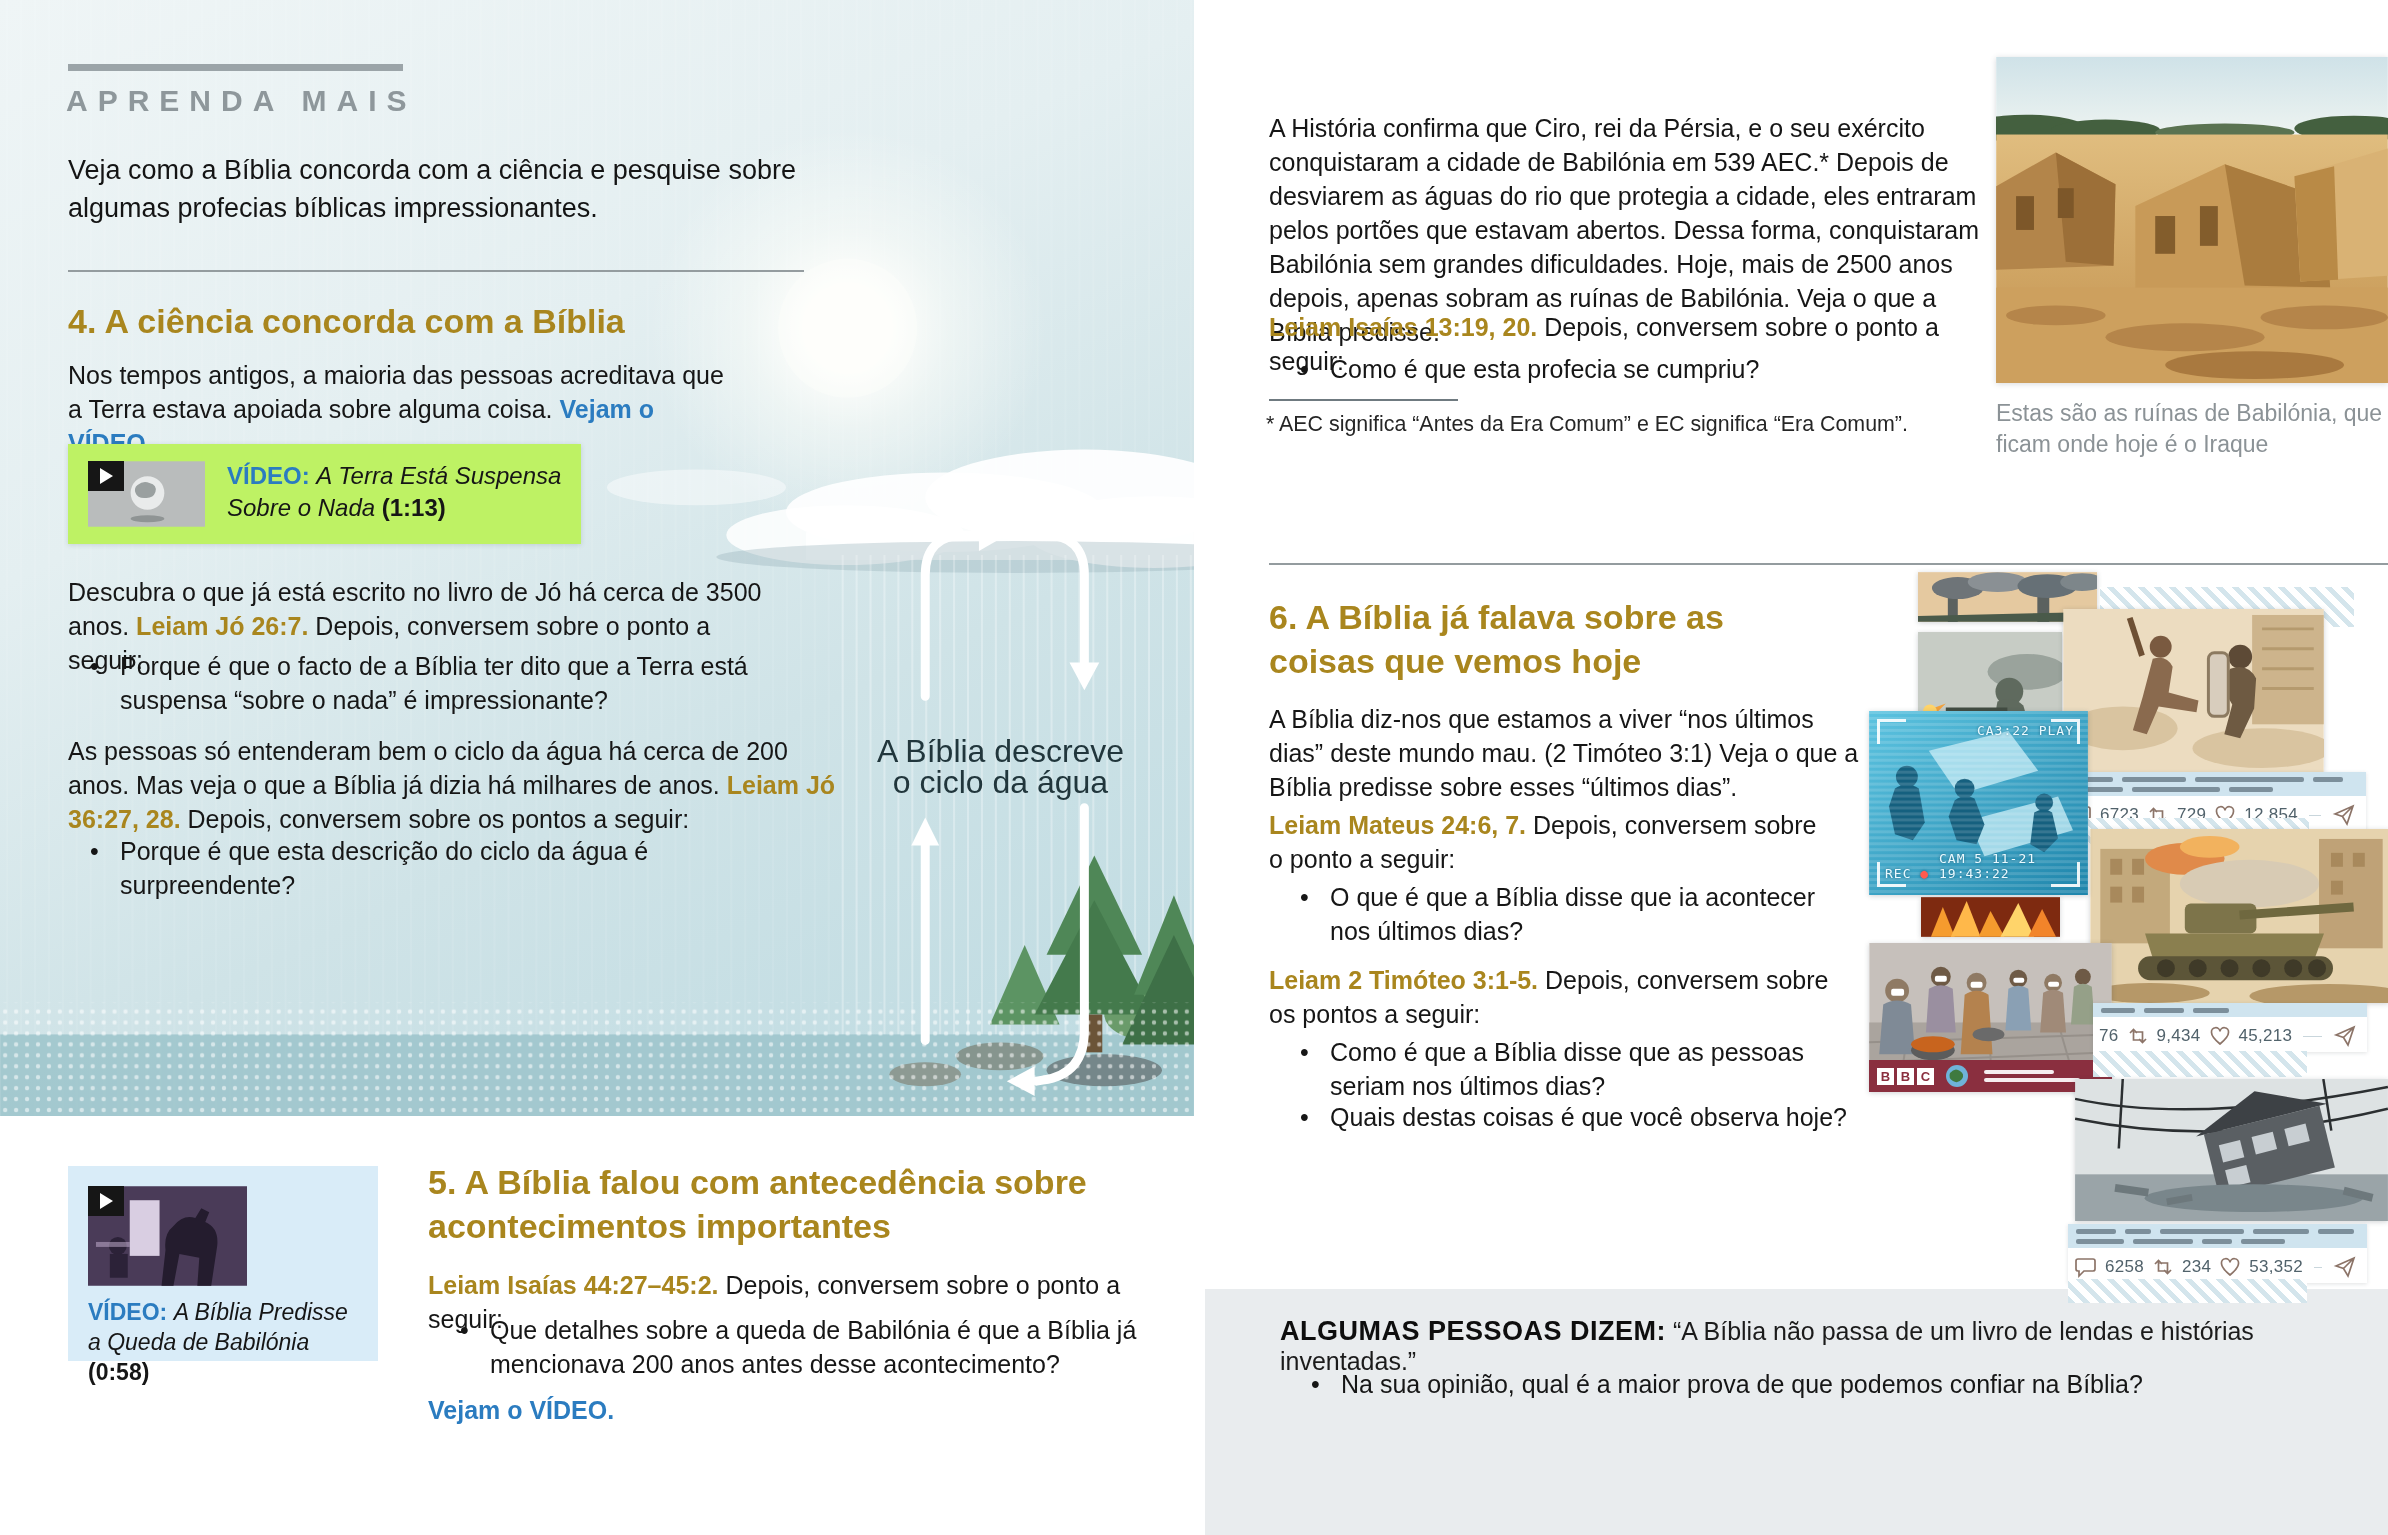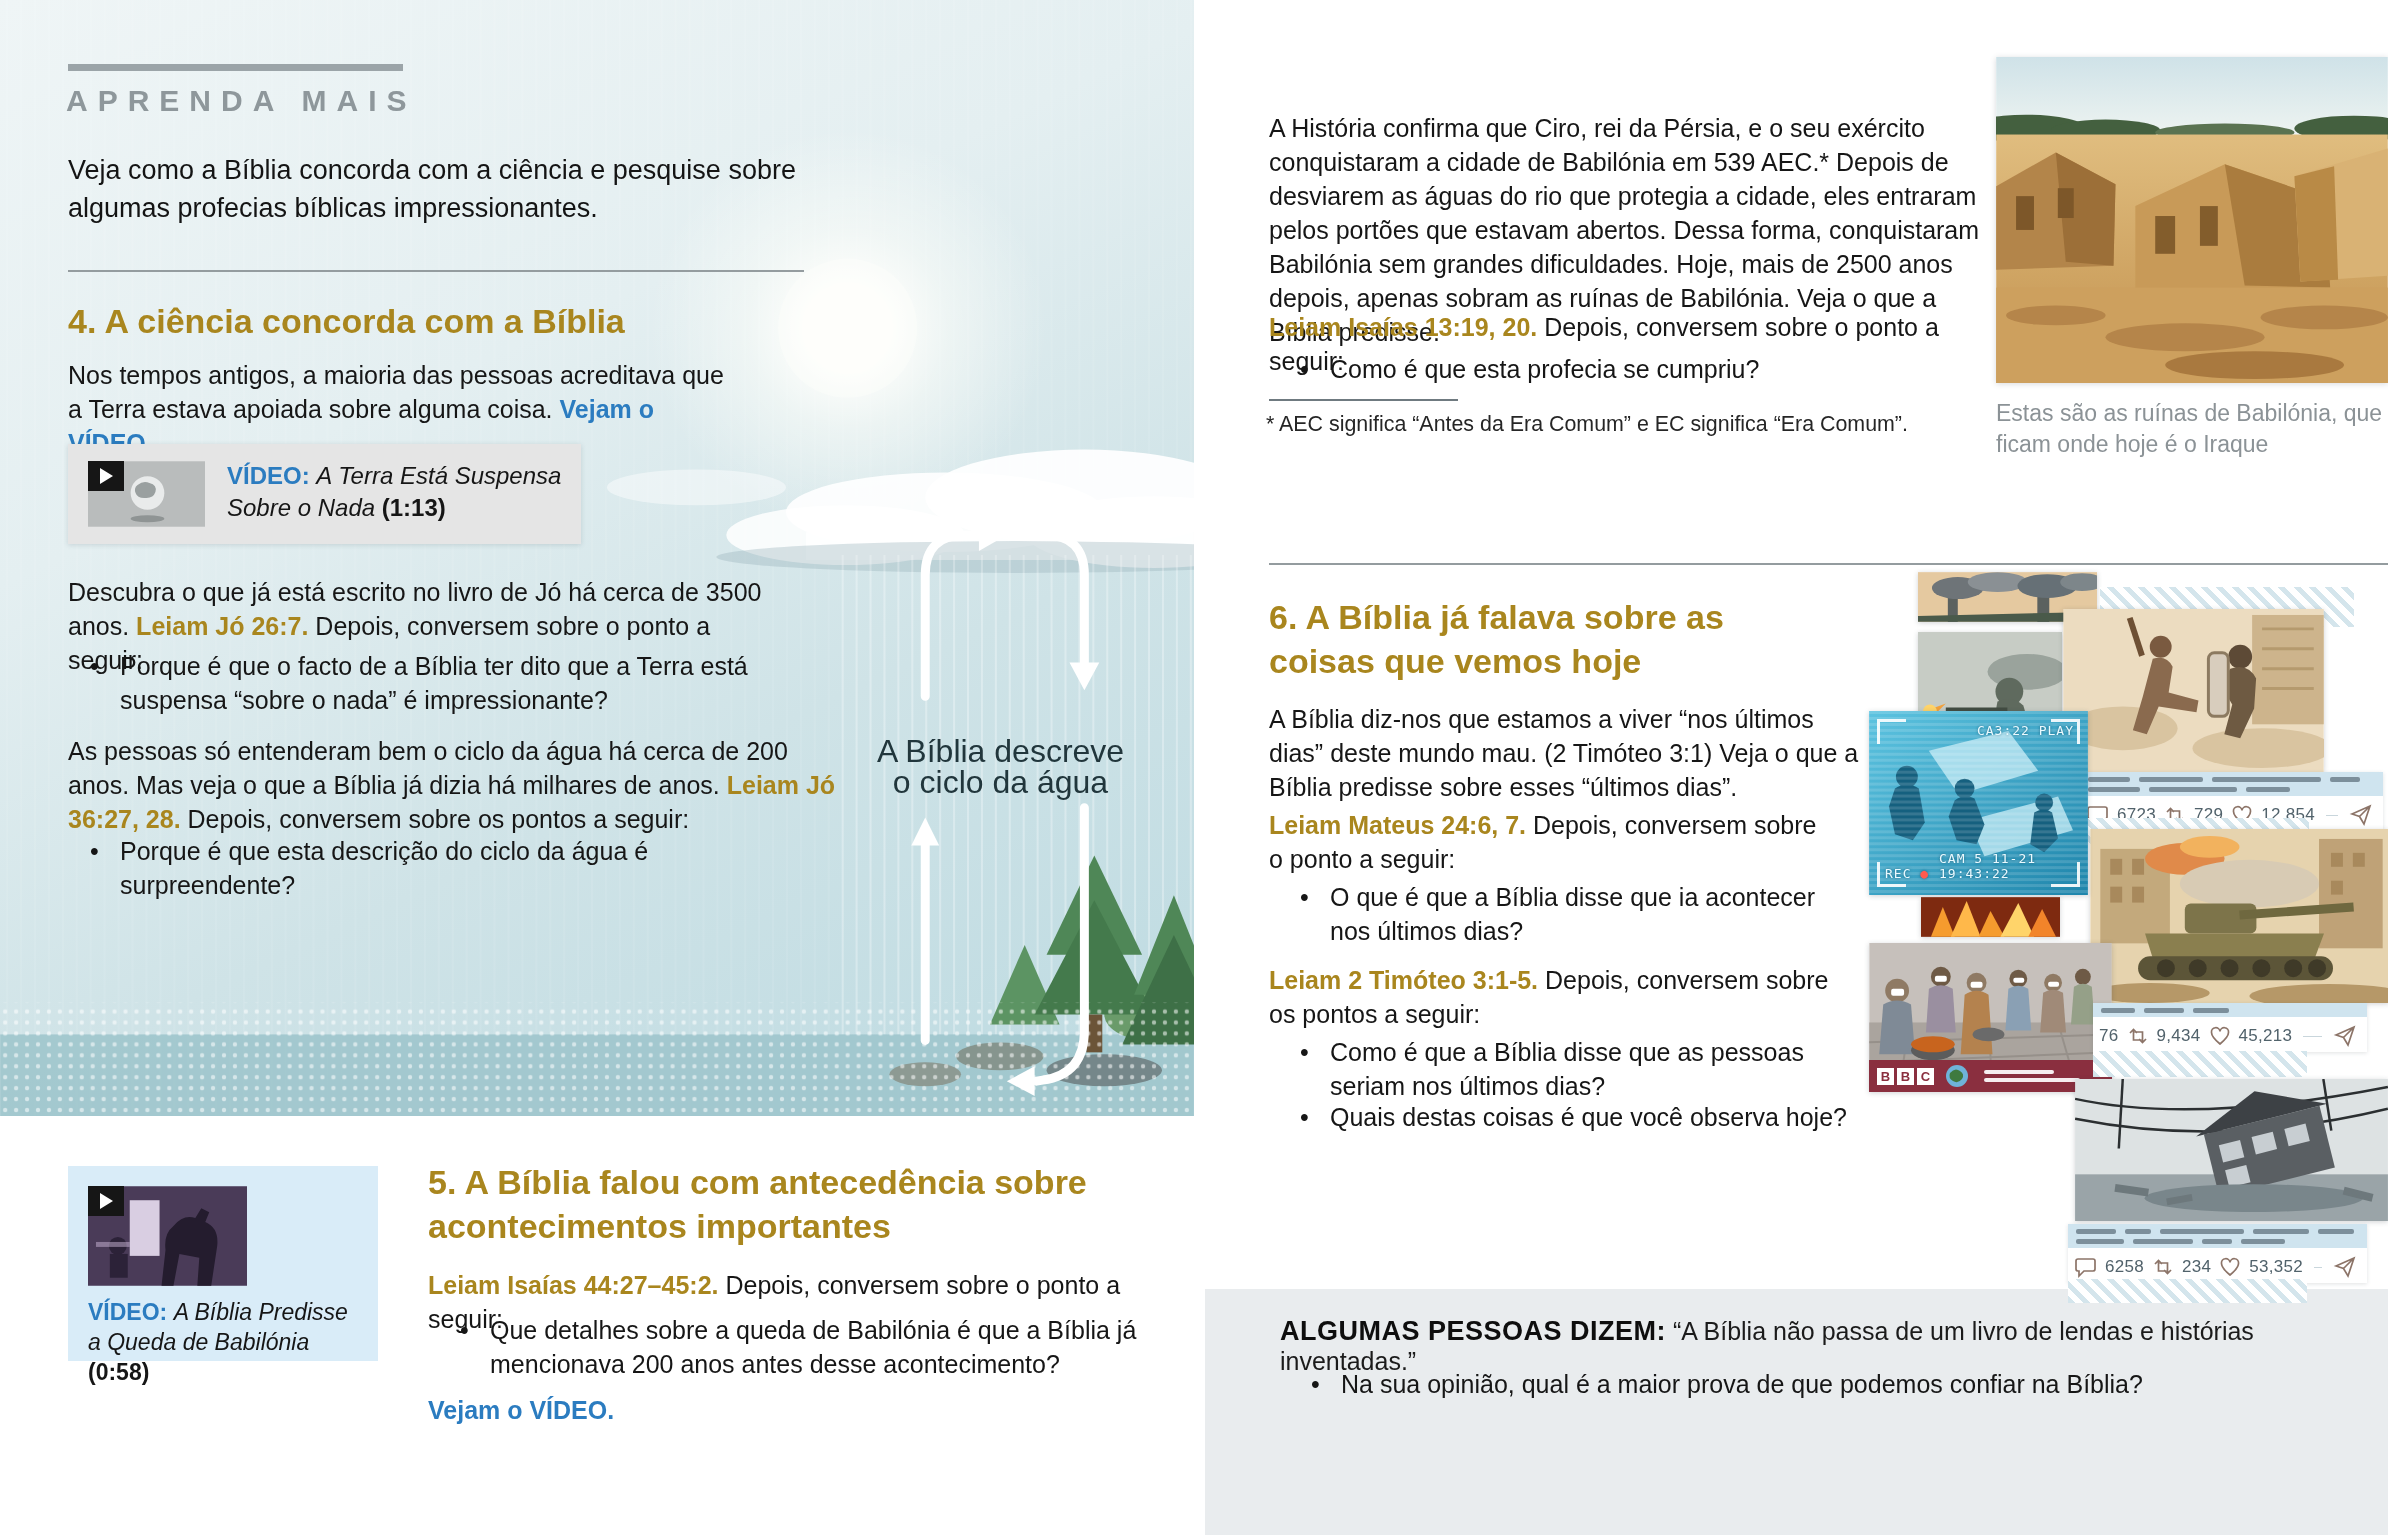--- a/index.html
+++ b/index.html
@@ -22,21 +22,21 @@
   .body-t{font-size:25px;line-height:34px;}
   .ref{color:#a9861e;font-weight:bold;}
   .link{color:#2b7cc0;font-weight:bold;}
   .bullet{display:flex;font-size:25px;line-height:34px;}
   .bullet::before{content:"•";flex:0 0 30px;}
   .caption{font-size:23px;line-height:31px;color:#8b9296;}
   .footnote{font-size:21.4px;line-height:28px;color:#262626;}
   .sp-head{font-size:27px;font-weight:bold;letter-spacing:0.5px;color:#0e0e0e;}
   .sp-quote{font-size:25px;color:#1b1b1b;}
   
-  .vbox1{background:#e5e5e5;box-shadow:0 1px 5px rgba(60,85,95,.18);}
+  .vbox1{background:#bef264;box-shadow:0 1px 5px rgba(60,85,95,.18);}
   .vbox2{background:#d9ecf8;}
   .vlabel{font-size:24px;line-height:32px;}
   .vlabel .vtag{color:#2b7cc0;font-weight:bold;}
   .vlabel .vtitle{font-style:italic;}
   .vlabel .vdur{font-weight:bold;}
   .playbtn{position:absolute;left:0;top:0;width:36px;height:30px;background:#161616;
     display:flex;align-items:center;justify-content:center;}
   .playbtn::after{content:"";display:block;border-style:solid;border-width:8px 0 8px 13px;
     border-color:transparent transparent transparent #fff;}
   
@@ -329,21 +329,21 @@
           <ellipse cx="200" cy="140" rx="70" ry="20" fill="#d9c4a0"></ellipse>
         <circle cx="98" cy="38" r="11" fill="#7a5a40"></circle>
         <path d="M90 50 q14 -4 20 8 l-4 26 30 8 -2 12 -38 -6 -12 28 -14 -4 10 -34 z" fill="#8a6a4e"></path>
         <rect x="70" y="8" width="6" height="40" transform="rotate(-18 73 28)" fill="#6e5034"></rect>
         <circle cx="178" cy="48" r="12" fill="#5d4a36"></circle>
         <path d="M168 60 q18 -6 26 10 l-2 30 -14 30 -16 -4 8 -30 -12 -20 z" fill="#6e5a42"></path>
         <rect x="146" y="44" width="20" height="64" rx="6" fill="#d8cdbd" stroke="#8c7a60" stroke-width="3"></rect>
       </svg>
     </div>
 
-    <div class="social" style="left:211px;top:205px;width:325px;max-width:303px;">
+    <div class="social" style="left:194px;top:205px;width:325px;max-width:303px;">
       <div class="headline">
         <i style="width:42px"></i>
           <i style="width:64px"></i>
           <i style="width:109px"></i>
           <i style="width:30px"></i>
           <i style="width:52px"></i>
           <i style="width:88px"></i>
           <i style="width:44px"></i>
       </div>
       <div class="stats">

